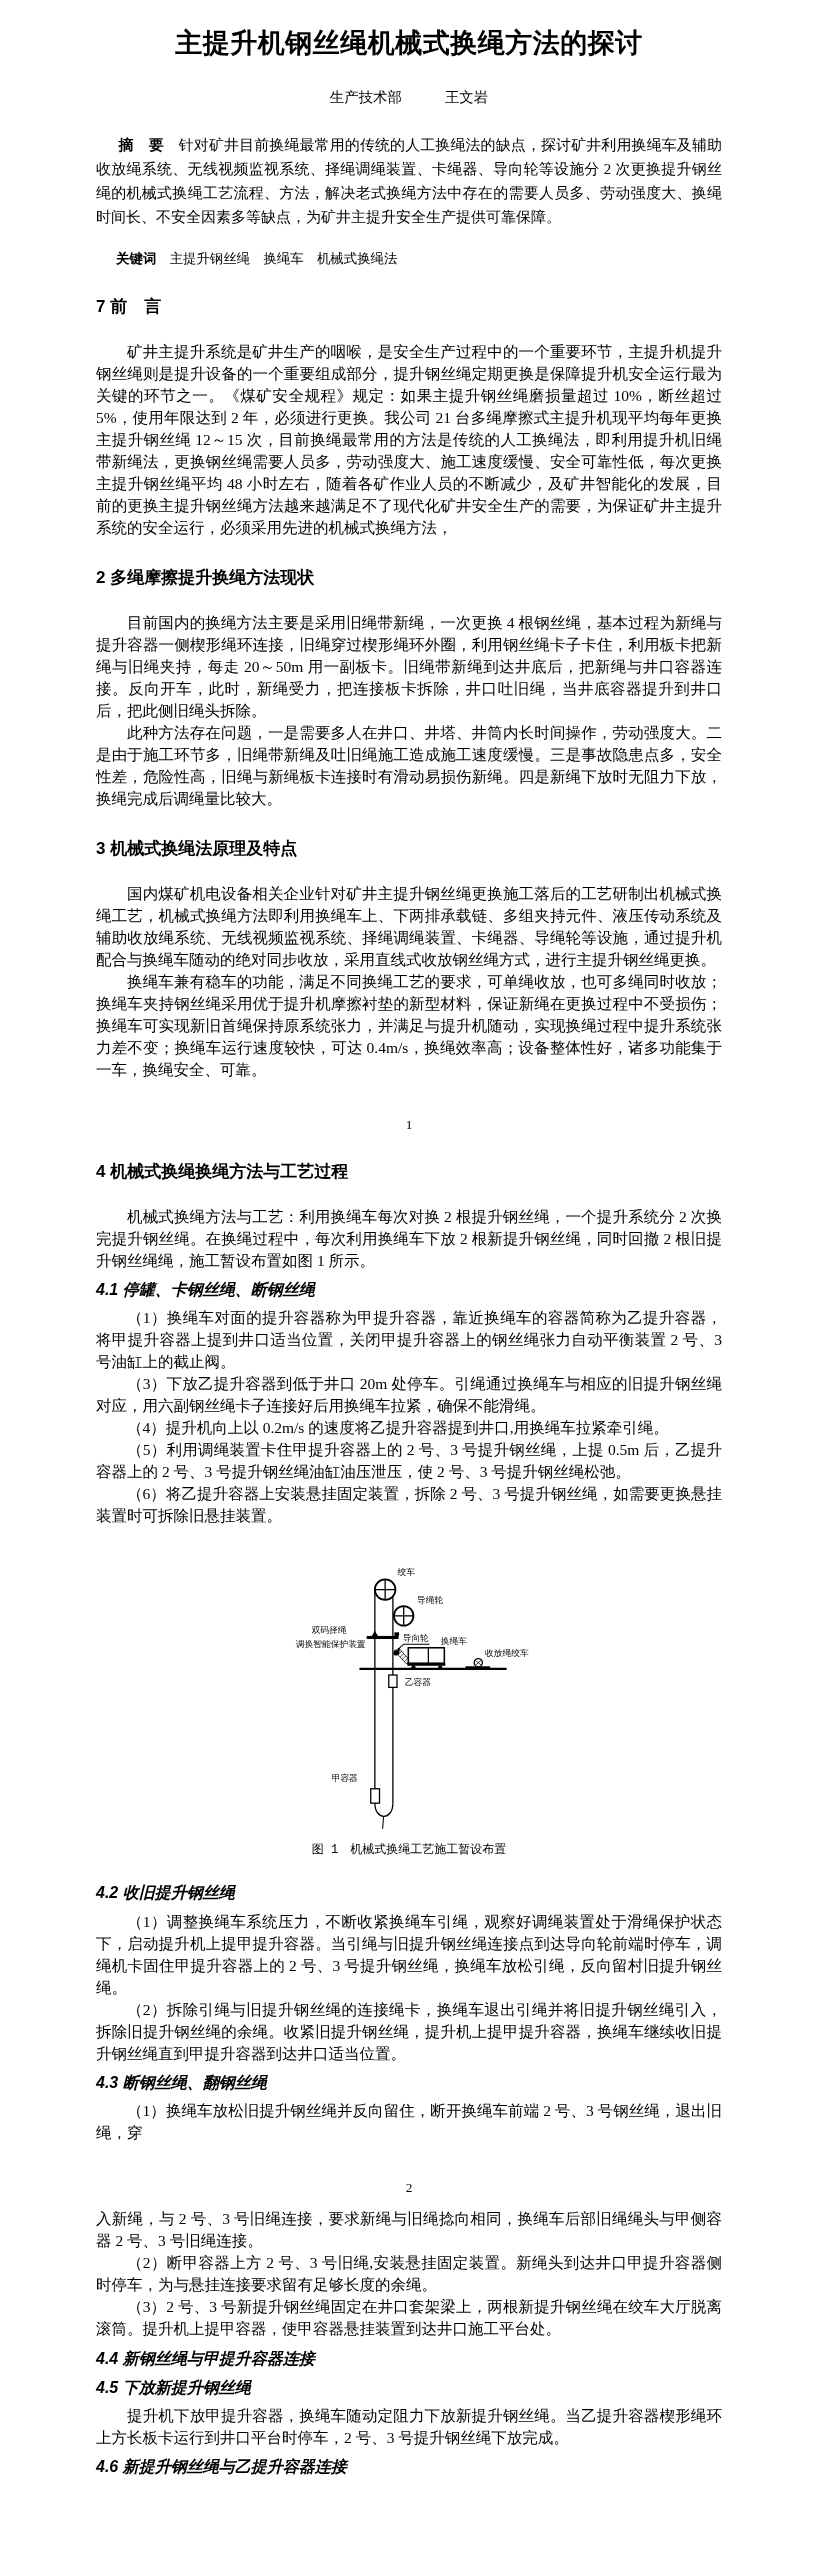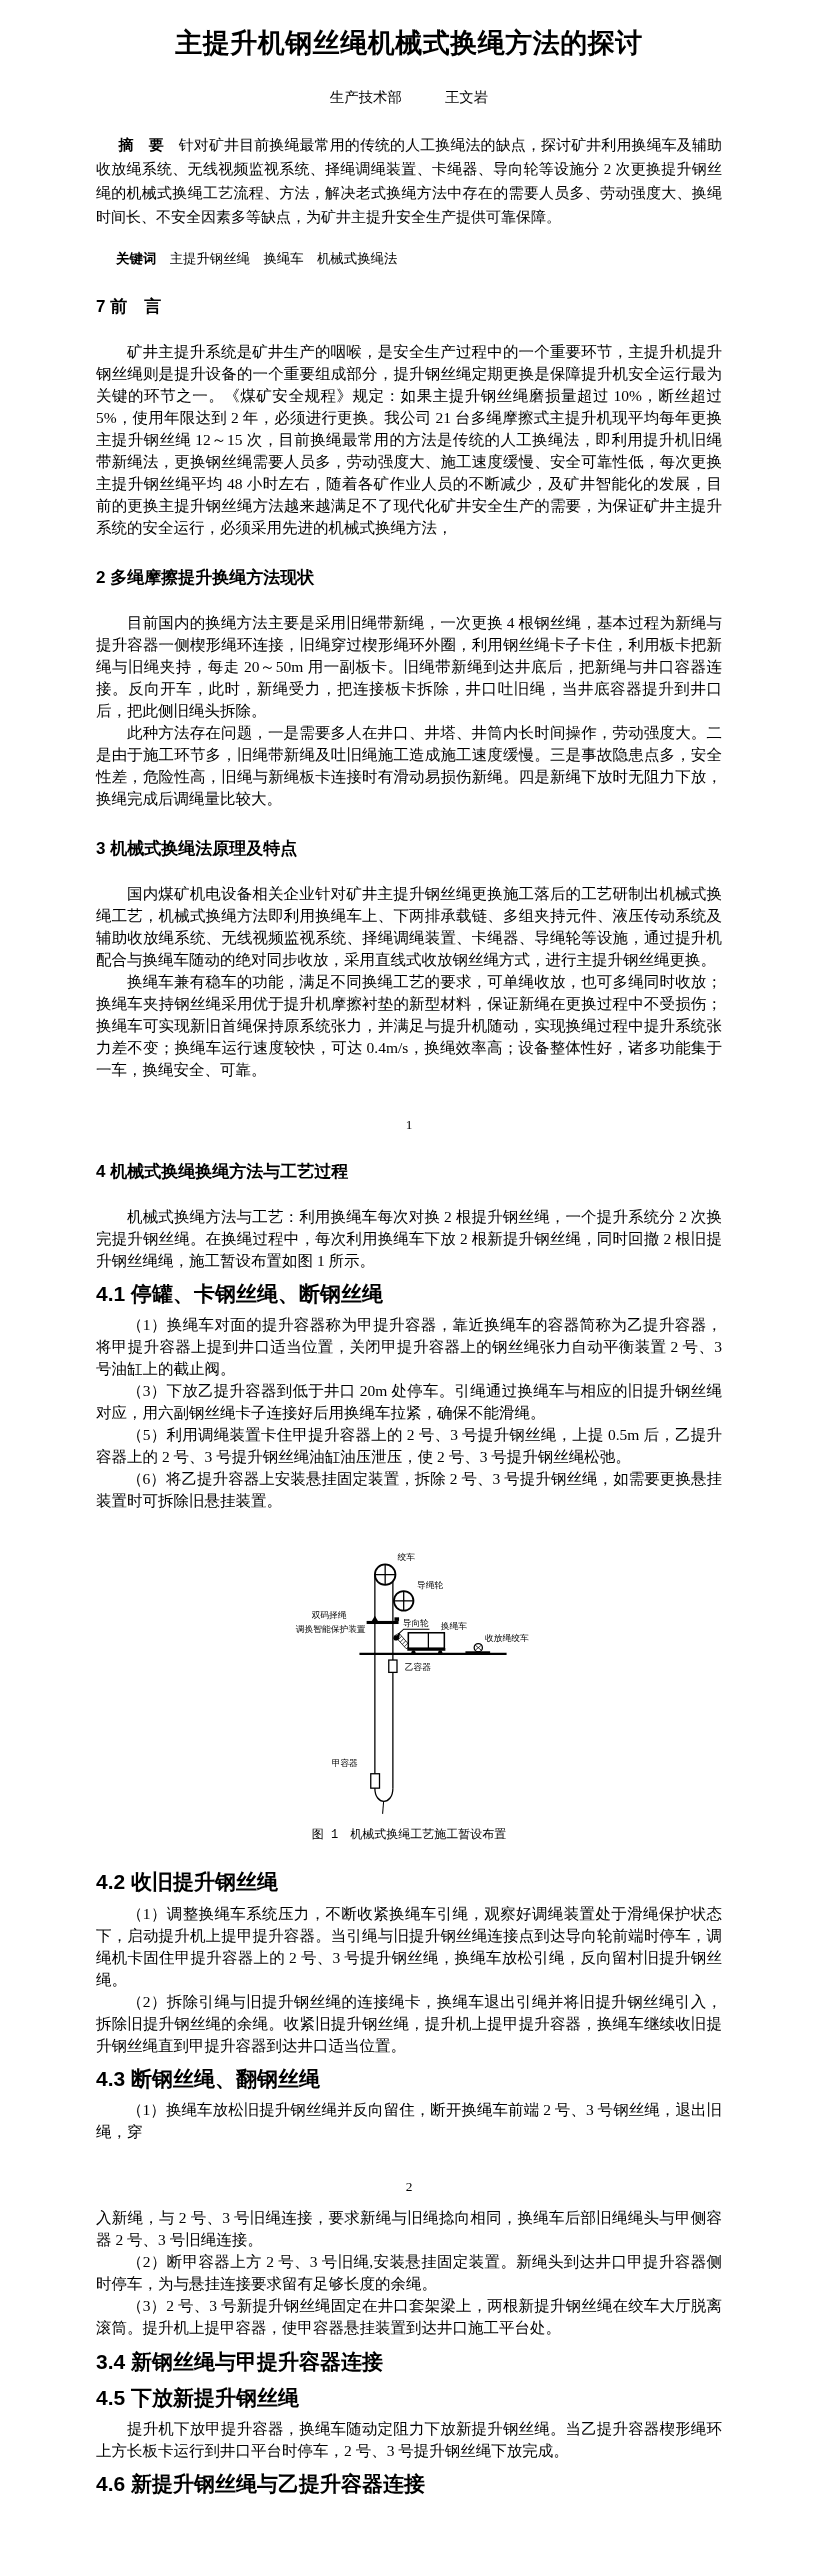--- a/index.html
+++ b/index.html
@@ -40,22 +40,23 @@
   .lab { padding-right: 1em; }
   .h1 {
     font-family: "Liberation Sans", sans-serif;
     font-weight: bold;
     font-size: 17px;
     margin: 27px 0 23px 0;
   }
   .h2 {
     font-family: "Liberation Sans", sans-serif;
     font-weight: bold;
-    font-size: 21px;
+    font-size: 16px;
     margin: 8.2px 0 6.2px 0;
+    font-style: italic;
   }
   .para {
     font-size: 15.5px;
     line-height: 22px;
     text-align: justify;
     margin: 0;
   }
   .indent { text-indent: 2em; }
   .pagenum {
     font-size: 13.4px;
@@ -91,20 +92,21 @@
       <p class="para indent">此种方法存在问题，一是需要多人在井口、井塔、井筒内长时间操作，劳动强度大。二是由于施工环节多，旧绳带新绳及吐旧绳施工造成施工速度缓慢。三是事故隐患点多，安全性差，危险性高，旧绳与新绳板卡连接时有滑动易损伤新绳。四是新绳下放时无阻力下放，换绳完成后调绳量比较大。</p>
       <div class="h1">3 机械式换绳法原理及特点</div>
       <p class="para indent">国内煤矿机电设备相关企业针对矿井主提升钢丝绳更换施工落后的工艺研制出机械式换绳工艺，机械式换绳方法即利用换绳车上、下两排承载链、多组夹持元件、液压传动系统及辅助收放绳系统、无线视频监视系统、择绳调绳装置、卡绳器、导绳轮等设施，通过提升机配合与换绳车随动的绝对同步收放，采用直线式收放钢丝绳方式，进行主提升钢丝绳更换。</p>
       <p class="para indent">换绳车兼有稳车的功能，满足不同换绳工艺的要求，可单绳收放，也可多绳同时收放；换绳车夹持钢丝绳采用优于提升机摩擦衬垫的新型材料，保证新绳在更换过程中不受损伤；换绳车可实现新旧首绳保持原系统张力，并满足与提升机随动，实现换绳过程中提升系统张力差不变；换绳车运行速度较快，可达 0.4m/s，换绳效率高；设备整体性好，诸多功能集于一车，换绳安全、可靠。</p>
       <div class="pagenum">1</div>
       <div class="h1">4 机械式换绳换绳方法与工艺过程</div>
       <p class="para indent">机械式换绳方法与工艺：利用换绳车每次对换 2 根提升钢丝绳，一个提升系统分 2 次换完提升钢丝绳。在换绳过程中，每次利用换绳车下放 2 根新提升钢丝绳，同时回撤 2 根旧提升钢丝绳绳，施工暂设布置如图 1 所示。</p>
       <div class="h2">4.1 停罐、卡钢丝绳、断钢丝绳</div>
       <p class="para indent">（1）换绳车对面的提升容器称为甲提升容器，靠近换绳车的容器简称为乙提升容器，将甲提升容器上提到井口适当位置，关闭甲提升容器上的钢丝绳张力自动平衡装置 2 号、3 号油缸上的截止阀。</p>
       <p class="para indent">（3）下放乙提升容器到低于井口 20m 处停车。引绳通过换绳车与相应的旧提升钢丝绳对应，用六副钢丝绳卡子连接好后用换绳车拉紧，确保不能滑绳。</p>
+      <p class="para indent">（4）提升机向上以 0.2m/s 的速度将乙提升容器提到井口,用换绳车拉紧牵引绳。</p>
       <p class="para indent">（5）利用调绳装置卡住甲提升容器上的 2 号、3 号提升钢丝绳，上提 0.5m 后，乙提升容器上的 2 号、3 号提升钢丝绳油缸油压泄压，使 2 号、3 号提升钢丝绳松弛。</p>
       <p class="para indent">（6）将乙提升容器上安装悬挂固定装置，拆除 2 号、3 号提升钢丝绳，如需要更换悬挂装置时可拆除旧悬挂装置。</p>
       <div class="figure-wrap">
     <svg width="289" height="283" viewBox="0 0 560 550">
       <defs>
         <pattern id="hatch" width="6" height="6" patternUnits="userSpaceOnUse" patternTransform="rotate(45)">
           <line x1="0" y1="0" x2="0" y2="6" stroke="#000" stroke-width="2"></line>
         </pattern>
       </defs>
       <g stroke="#000" fill="none">
@@ -163,19 +165,19 @@
       <div class="caption">图 1　机械式换绳工艺施工暂设布置</div>
       <div class="h2">4.2 收旧提升钢丝绳</div>
       <p class="para indent">（1）调整换绳车系统压力，不断收紧换绳车引绳，观察好调绳装置处于滑绳保护状态下，启动提升机上提甲提升容器。当引绳与旧提升钢丝绳连接点到达导向轮前端时停车，调绳机卡固住甲提升容器上的 2 号、3 号提升钢丝绳，换绳车放松引绳，反向留村旧提升钢丝绳。</p>
       <p class="para indent">（2）拆除引绳与旧提升钢丝绳的连接绳卡，换绳车退出引绳并将旧提升钢丝绳引入，拆除旧提升钢丝绳的余绳。收紧旧提升钢丝绳，提升机上提甲提升容器，换绳车继续收旧提升钢丝绳直到甲提升容器到达井口适当位置。</p>
       <div class="h2">4.3 断钢丝绳、翻钢丝绳</div>
       <p class="para indent">（1）换绳车放松旧提升钢丝绳并反向留住，断开换绳车前端 2 号、3 号钢丝绳，退出旧绳，穿</p>
       <div class="pagenum">2</div>
       <p class="para">入新绳，与 2 号、3 号旧绳连接，要求新绳与旧绳捻向相同，换绳车后部旧绳绳头与甲侧容器 2 号、3 号旧绳连接。</p>
       <p class="para indent">（2）断甲容器上方 2 号、3 号旧绳,安装悬挂固定装置。新绳头到达井口甲提升容器侧时停车，为与悬挂连接要求留有足够长度的余绳。</p>
       <p class="para indent">（3）2 号、3 号新提升钢丝绳固定在井口套架梁上，两根新提升钢丝绳在绞车大厅脱离滚筒。提升机上提甲容器，使甲容器悬挂装置到达井口施工平台处。</p>
-      <div class="h2">3.4 新钢丝绳与甲提升容器连接</div>
+      <div class="h2">4.4 新钢丝绳与甲提升容器连接</div>
       <div class="h2">4.5 下放新提升钢丝绳</div>
       <p class="para indent">提升机下放甲提升容器，换绳车随动定阻力下放新提升钢丝绳。当乙提升容器楔形绳环上方长板卡运行到井口平台时停车，2 号、3 号提升钢丝绳下放完成。</p>
       <div class="h2">4.6 新提升钢丝绳与乙提升容器连接</div>
     </div>
 </div>
 
 
 </body></html>

